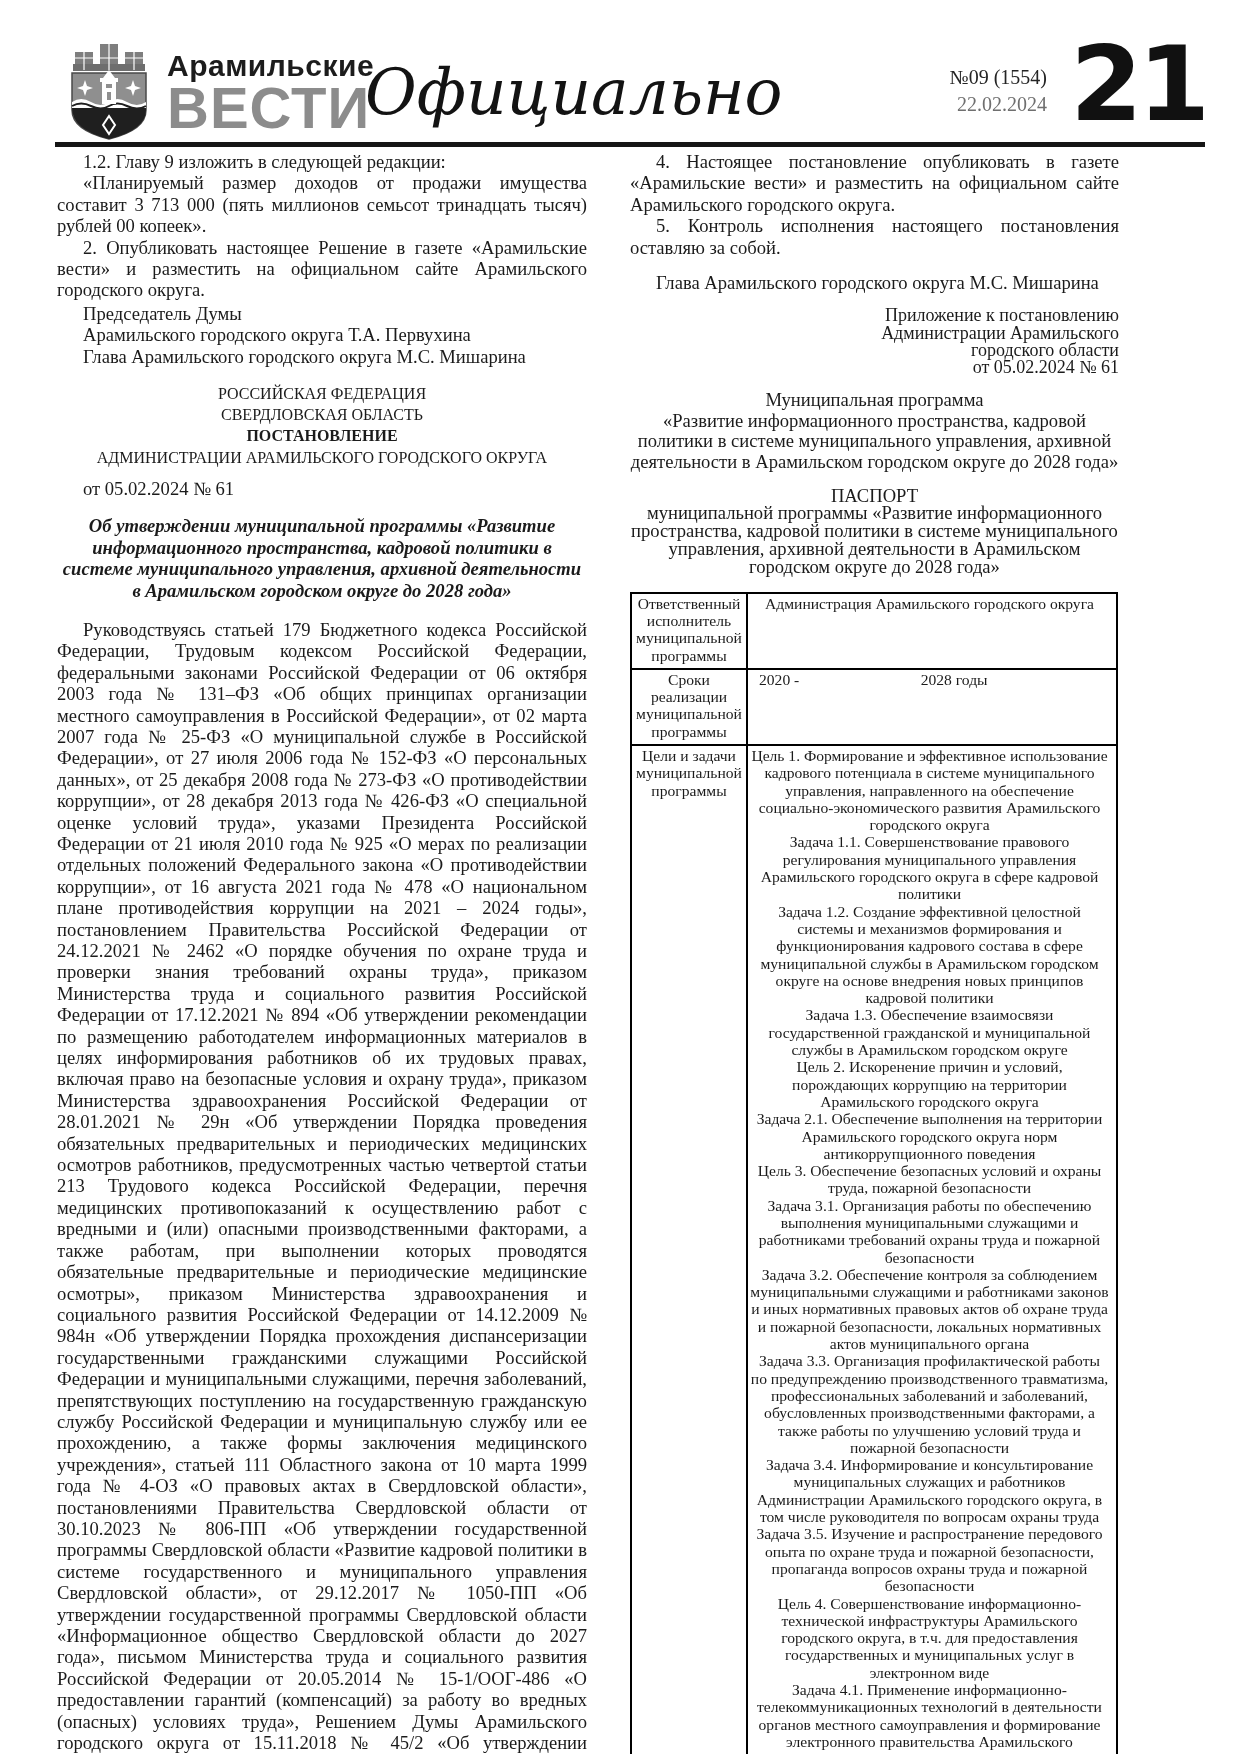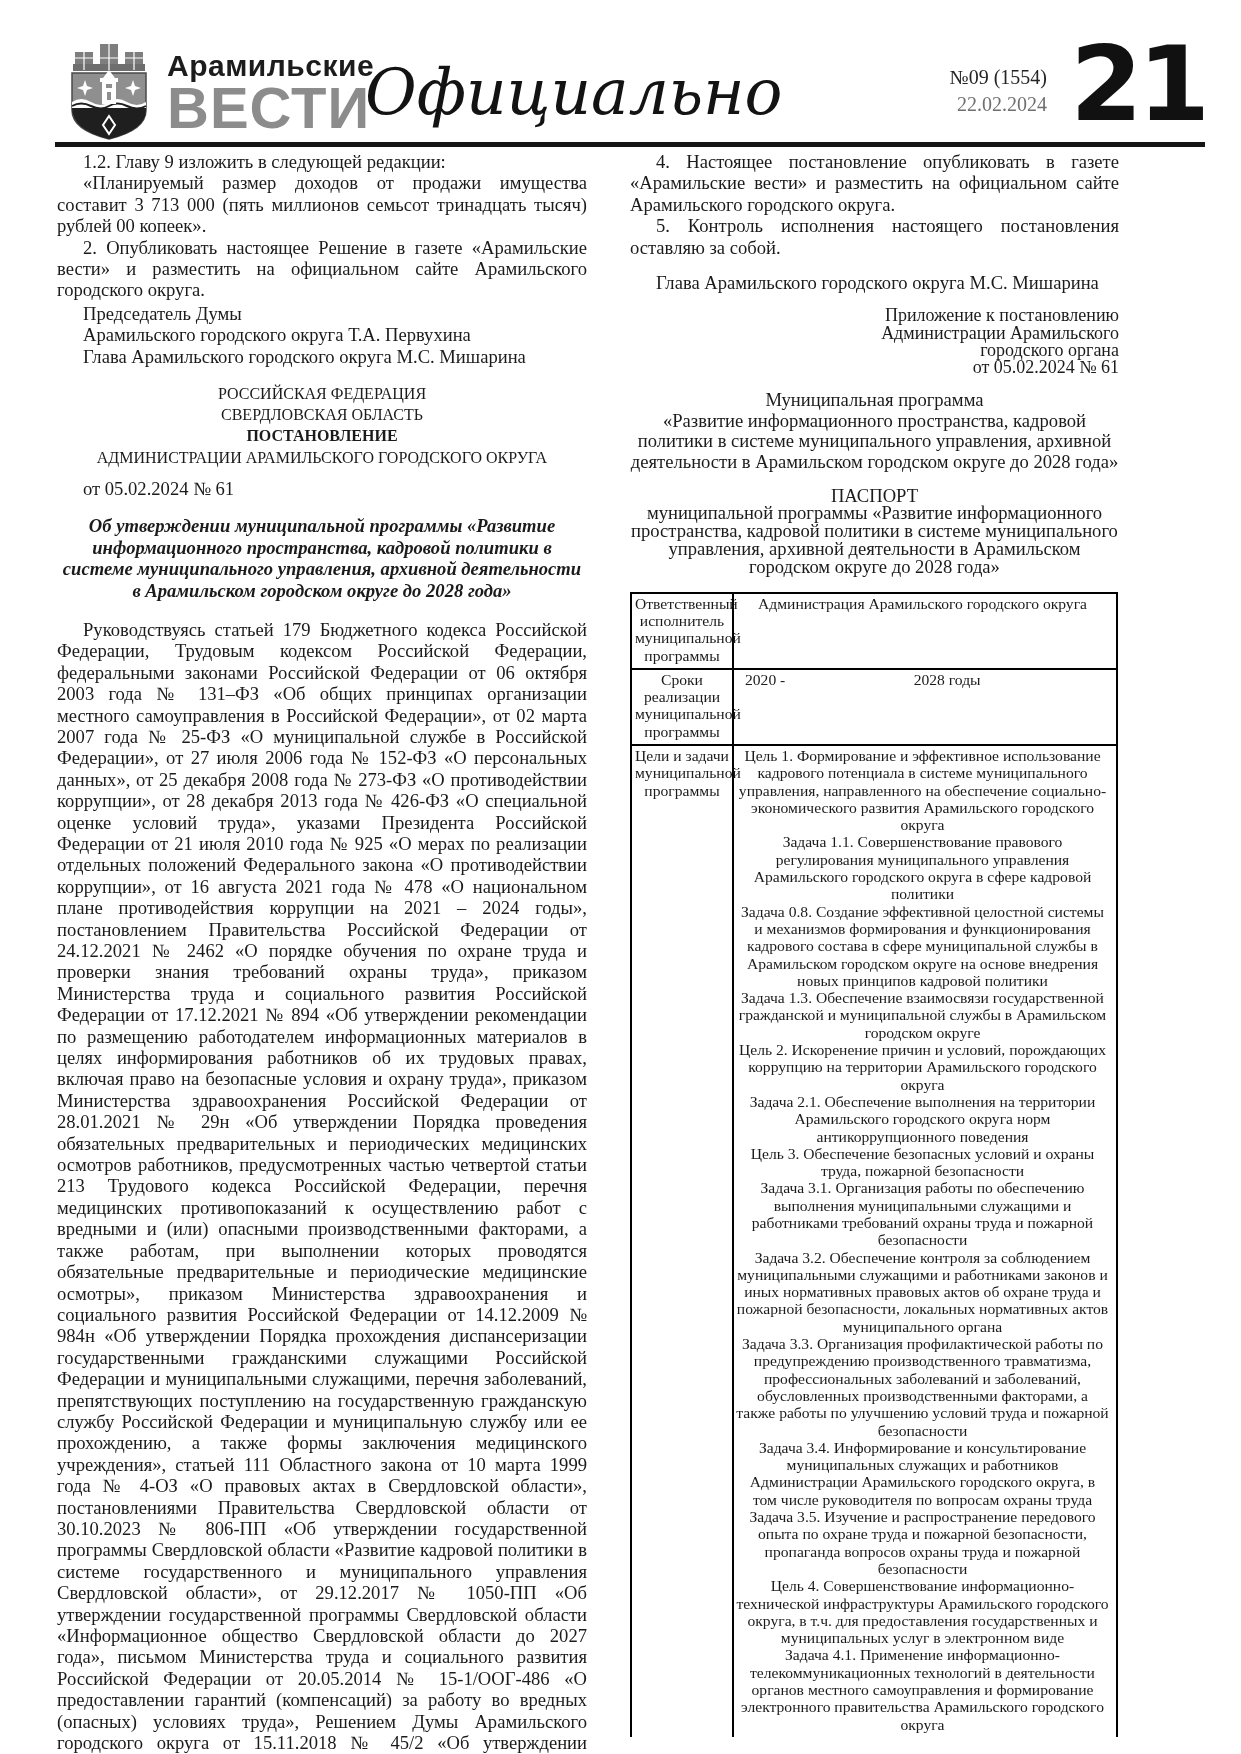--- a/index.html
+++ b/index.html
@@ -41,21 +41,21 @@
   .head-block div { line-height:21.2px; }
   .prog-head { font-size:18.6px; line-height:20.6px; }
   .pass-sub { font-size:18.6px; line-height:17.8px; }
 
   
   .passport-table { margin-top:16px; border-top:2px solid #000; border-left:2px solid #000;
                     border-right:2px solid #000; width:488px; box-sizing:border-box;
                     font-size:15.6px; line-height:17.3px; }
   .prow { display:flex; border-bottom:2px solid #000; }
   .prow:last-child { border-bottom:none; }
-  .pcell-label { width:102px; flex:none; border-right:2px solid #000; text-align:center;
+  .pcell-label { width:116px; flex:none; border-right:2px solid #000; text-align:center;
                  padding:1px 3px 4px 3px; box-sizing:border-box; }
   .pcell-value { flex:1; text-align:center; padding:1px 7px 4px 2px; }
   .pcell-value-split { flex:1; display:flex; padding:1px 7px 4px 7px; text-align:left; }
   .v-start { flex:none; margin-left:4px; }
   .v-end { flex:1; text-align:center; }
   .goal-item { text-align:center; }
 </style>
 </head>
 <body>
 
@@ -136,21 +136,21 @@
     <div>
         <div class="t ind">4. Настоящее постановление опубликовать в газете «Арамильские вести» и разместить на официальном сайте Арамильского городского округа.</div>
         <div class="t ind">5. Контроль исполнения настоящего постановления оставляю за собой.</div>
       </div>
     <div class="gap14"></div>
     <div class="line ind">Глава Арамильского городского округа М.С. Мишарина</div>
     <div class="gap14"></div>
     <div class="annex right">
         <div>Приложение к постановлению</div>
         <div>Администрации Арамильского</div>
-        <div>городского органа</div>
+        <div>городского области</div>
         <div>от 05.02.2024 № 61</div>
       </div>
     <div class="gap14"></div>
     <div class="prog-head center">
       <div>Муниципальная программа</div>
       <div>«Развитие информационного пространства, кадровой политики в системе муниципального управления, архивной деятельности в Арамильском городском округе до 2028 года»</div>
     </div>
     <div class="gap14"></div>
     <div class="pass-sub center">
       <div>ПАСПОРТ</div>
@@ -167,21 +167,21 @@
         <div class="pcell-value-split">
           <span class="v-start">2020 -</span>
           <span class="v-end">2028 годы</span>
         </div>
       </div>
       <div class="prow">
         <div class="pcell-label">Цели и задачи муниципальной программы</div>
         <div class="pcell-value">
             <div class="goal-item">Цель 1. Формирование и эффективное использование кадрового потенциала в системе муниципального управления, направленного на обеспечение социально-экономического развития Арамильского городского округа</div>
             <div class="goal-item">Задача 1.1. Совершенствование правового регулирования муниципального управления Арамильского городского округа в сфере кадровой политики</div>
-            <div class="goal-item">Задача 0.8. Создание эффективной целостной системы и механизмов формирования и функционирования кадрового состава в сфере муниципальной службы в Арамильском городском округе на основе внедрения новых принципов кадровой политики</div>
+            <div class="goal-item">Задача 1.2. Создание эффективной целостной системы и механизмов формирования и функционирования кадрового состава в сфере муниципальной службы в Арамильском городском округе на основе внедрения новых принципов кадровой политики</div>
             <div class="goal-item">Задача 1.3. Обеспечение взаимосвязи государственной гражданской и муниципальной службы в Арамильском городском округе</div>
             <div class="goal-item">Цель 2. Искоренение причин и условий, порождающих коррупцию на территории Арамильского городского округа</div>
             <div class="goal-item">Задача 2.1. Обеспечение выполнения на территории Арамильского городского округа норм антикоррупционного поведения</div>
             <div class="goal-item">Цель 3. Обеспечение безопасных условий и охраны труда, пожарной безопасности</div>
             <div class="goal-item">Задача 3.1. Организация работы по обеспечению выполнения муниципальными служащими и работниками требований охраны труда и пожарной безопасности</div>
             <div class="goal-item">Задача 3.2. Обеспечение контроля за соблюдением муниципальными служащими и работниками законов и иных нормативных правовых актов об охране труда и пожарной безопасности, локальных нормативных актов муниципального органа</div>
             <div class="goal-item">Задача 3.3. Организация профилактической работы по предупреждению производственного травматизма, профессиональных заболеваний и заболеваний, обусловленных производственными факторами, а также работы по улучшению условий труда и пожарной безопасности</div>
             <div class="goal-item">Задача 3.4. Информирование и консультирование муниципальных служащих и работников Администрации Арамильского городского округа, в том числе руководителя по вопросам охраны труда</div>
             <div class="goal-item">Задача 3.5. Изучение и распространение передового опыта по охране труда и пожарной безопасности, пропаганда вопросов охраны труда и пожарной безопасности</div>
             <div class="goal-item">Цель 4. Совершенствование информационно-технической инфраструктуры Арамильского городского округа, в т.ч. для предоставления государственных и муниципальных услуг в электронном виде</div>

